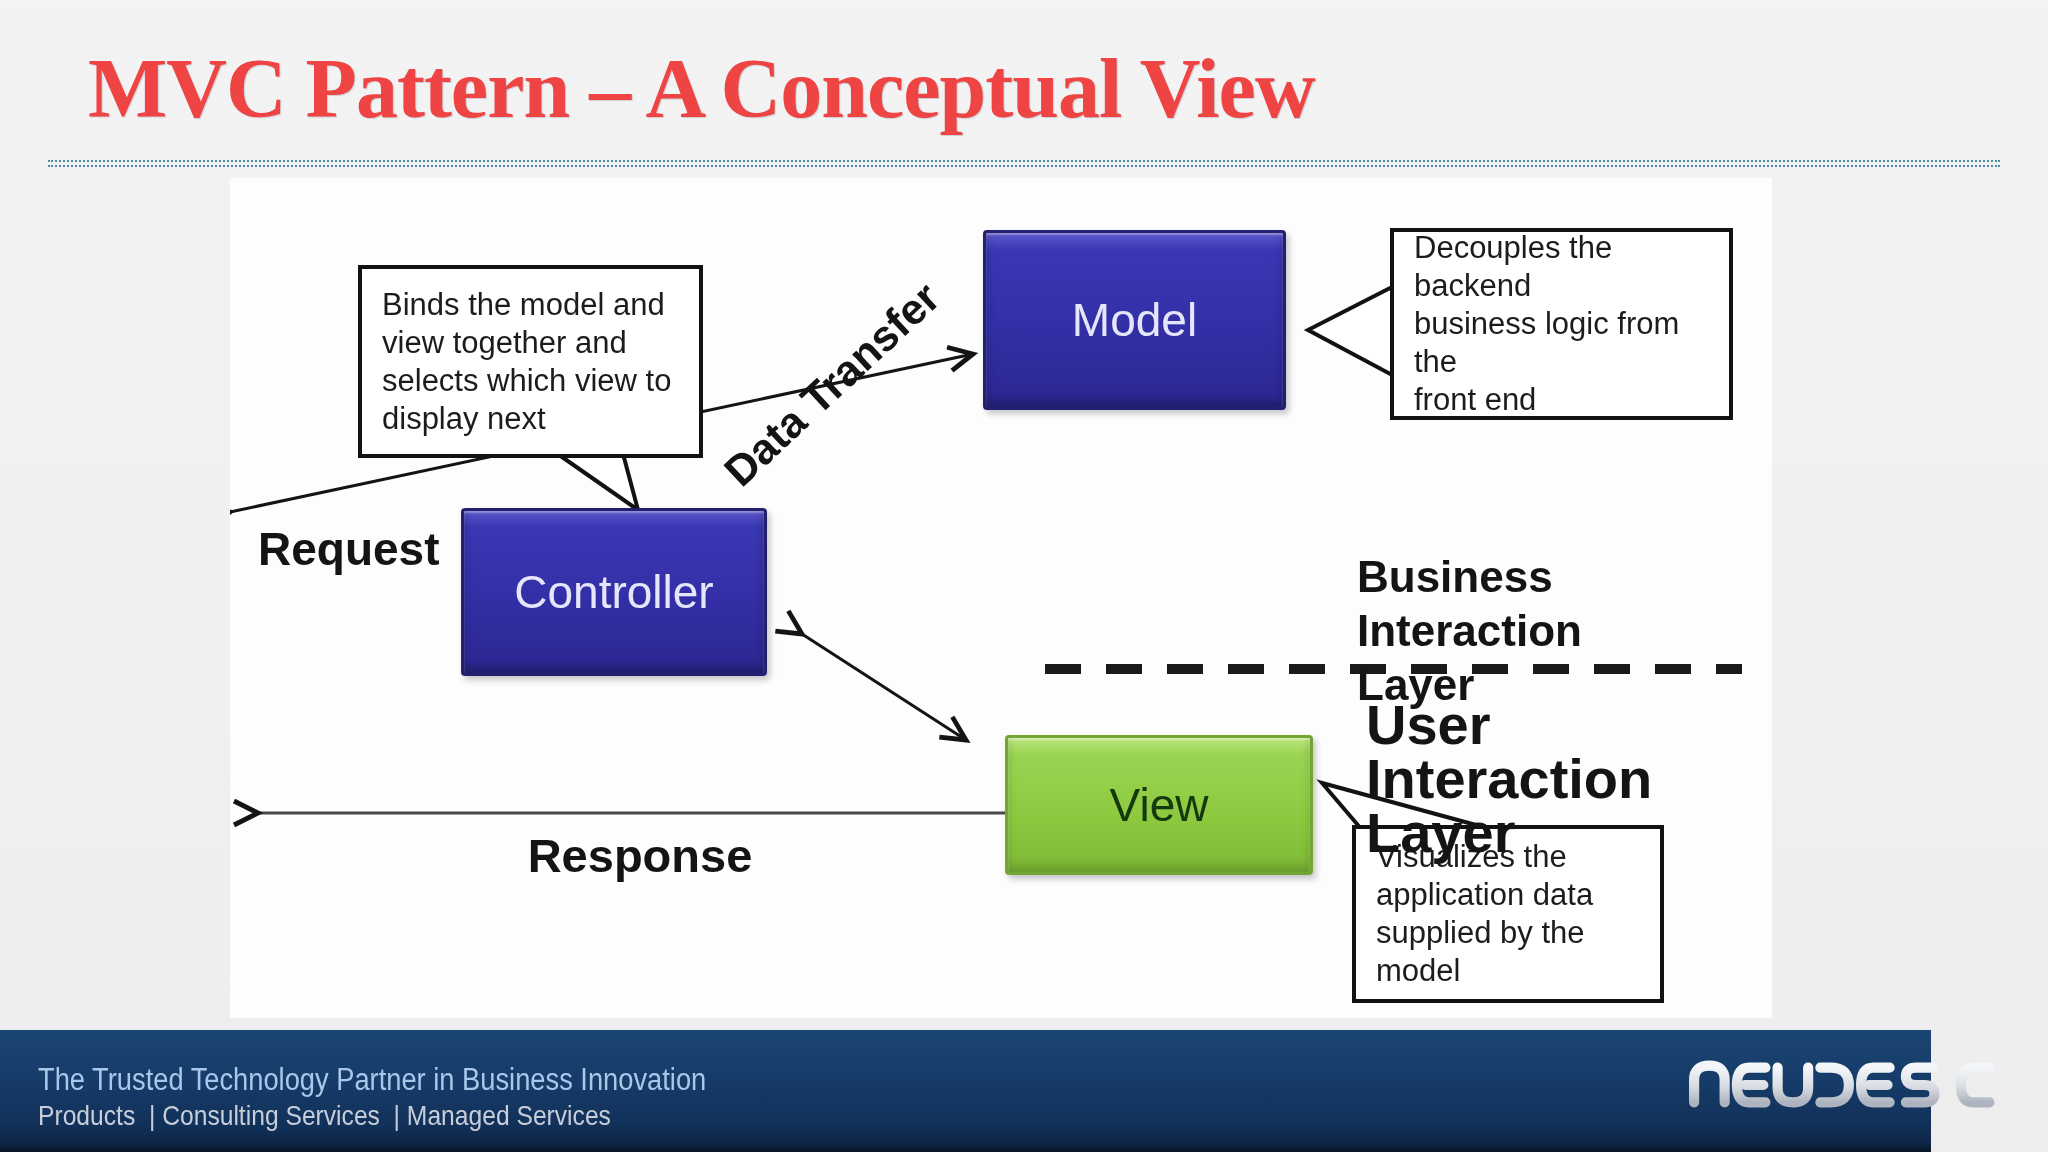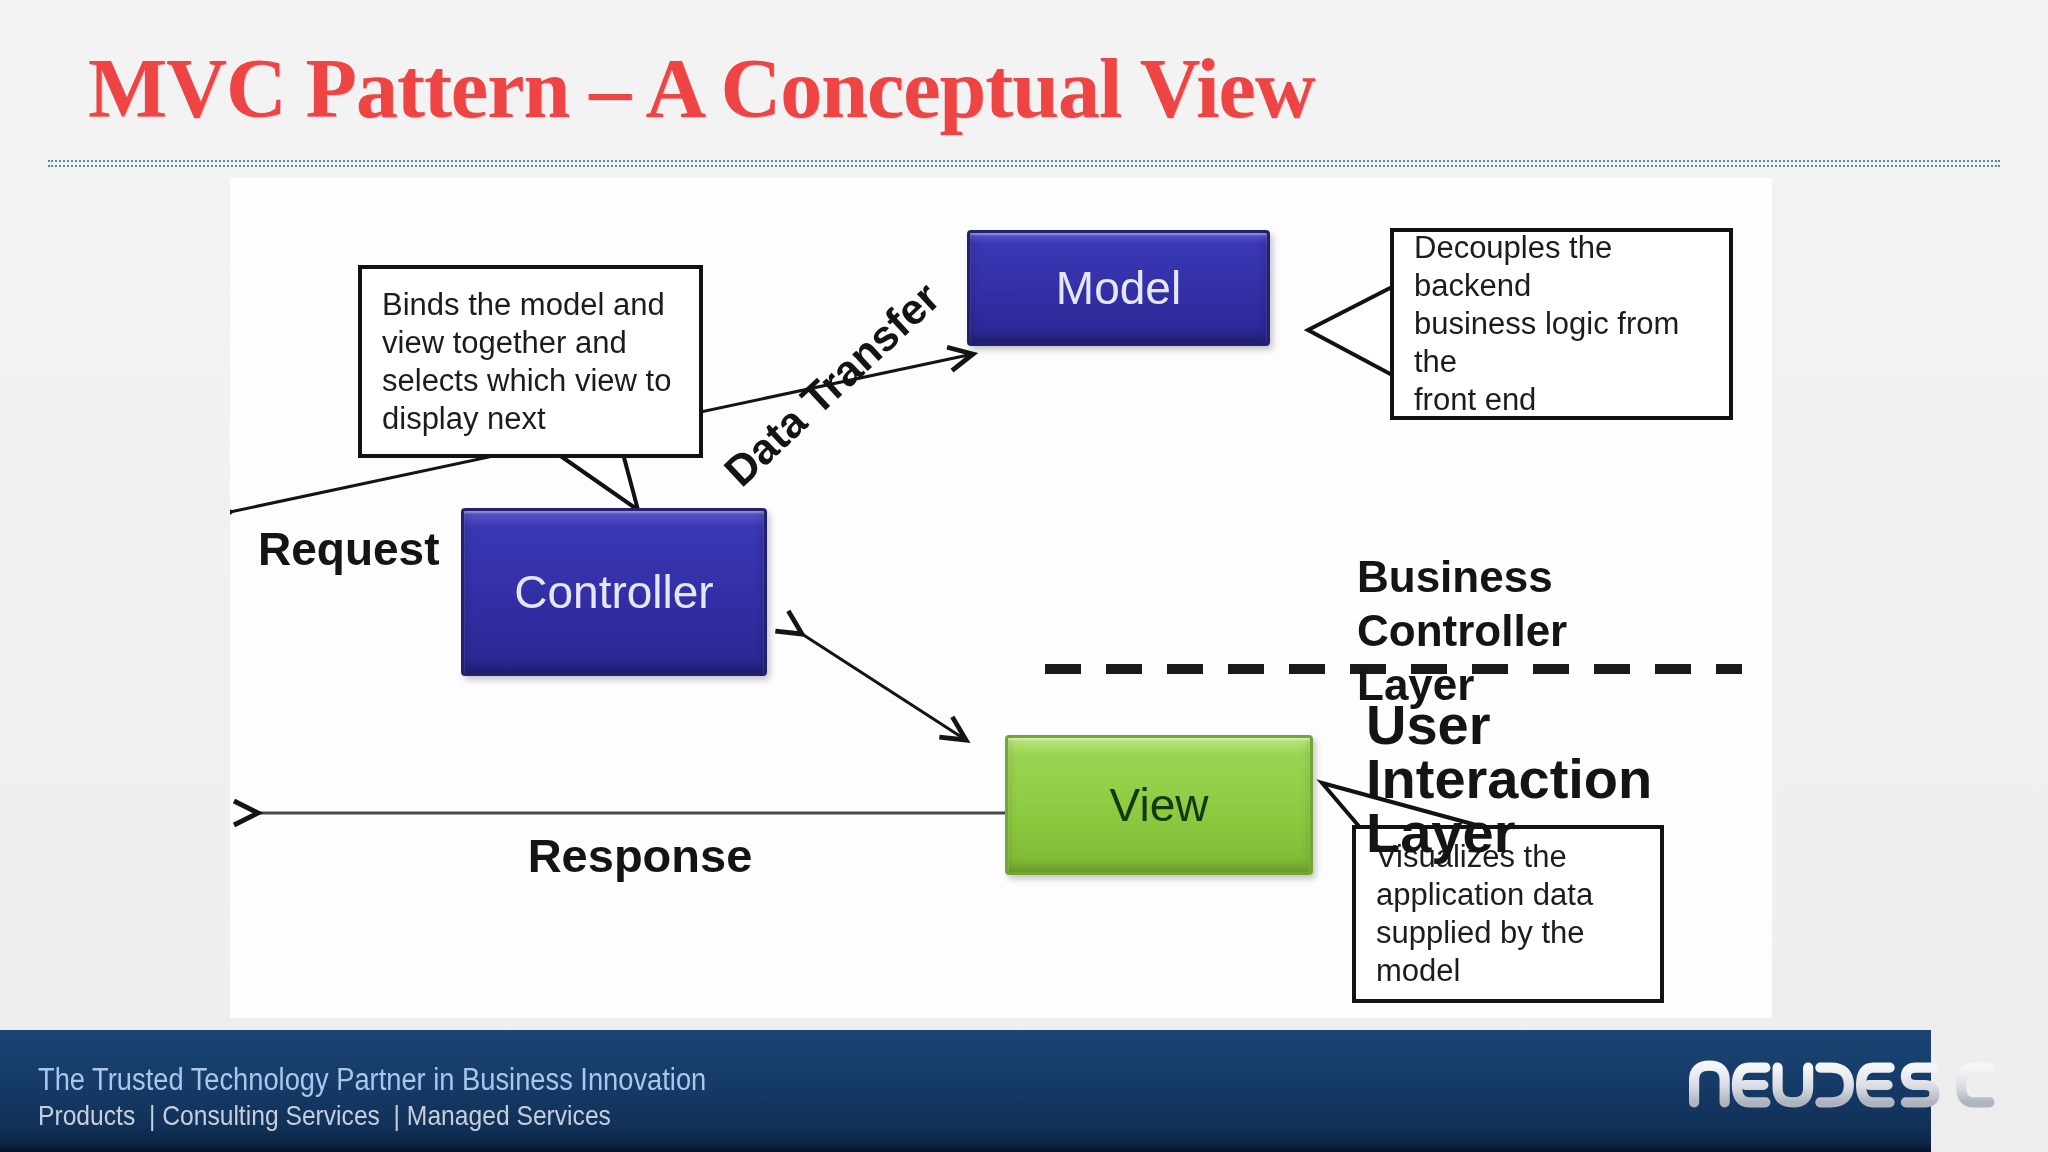--- a/index.html
+++ b/index.html
@@ -110,36 +110,36 @@
 business logic from the
 front end</span>
     </div>
 
     <div class="callout" style="left:1122px;top:647px;width:312px;height:178px;">
       <span class="pad">Visualizes the
 application data
 supplied by the model</span>
     </div>
 
-    <div class="node indigo" style="left:737px;top:52px;width:303px;height:116px;">
+    <div class="node indigo" style="left:753px;top:52px;width:303px;height:180px;">
       <span>Model</span>
     </div>
 
     <div class="node indigo" style="left:231px;top:330px;width:306px;height:168px;">
       <span>Controller</span>
     </div>
 
     <div class="node green" style="left:775px;top:557px;width:308px;height:140px;">
       <span>View</span>
     </div>
 
     <div class="dlabel lbl-datatransfer">Data Transfer</div>
     <div class="dlabel lbl-request">Request</div>
     <div class="dlabel lbl-response">Response</div>
-    <div class="dlabel lbl-business">Business Controller
+    <div class="dlabel lbl-business">Business Interaction
 Layer</div>
     <div class="dlabel lbl-user">User Interaction
 Layer</div>
   </div>
 
   <div class="footer">
     <div class="tagline">The Trusted Technology Partner in Business Innovation</div>
     <div class="services">Products  | Consulting Services  | Managed Services</div>
   </div>
 

